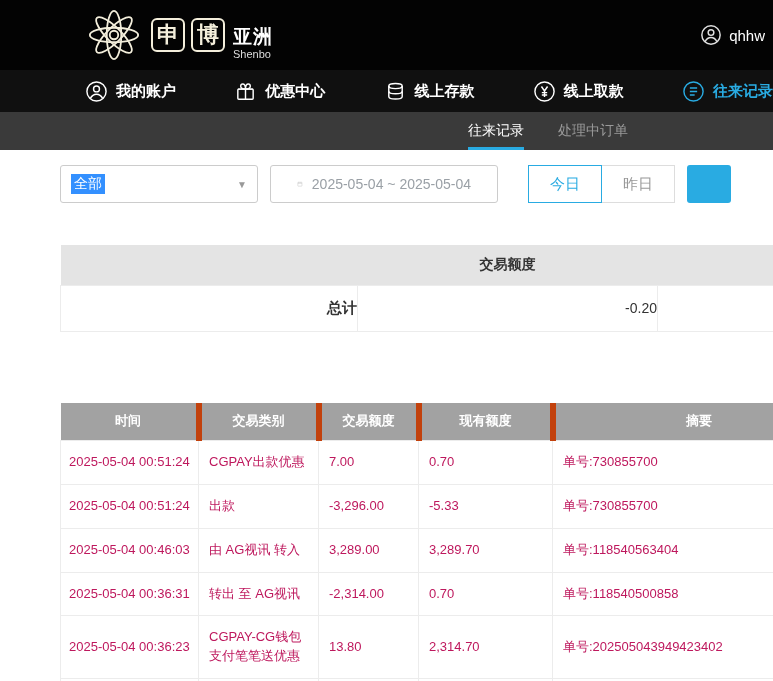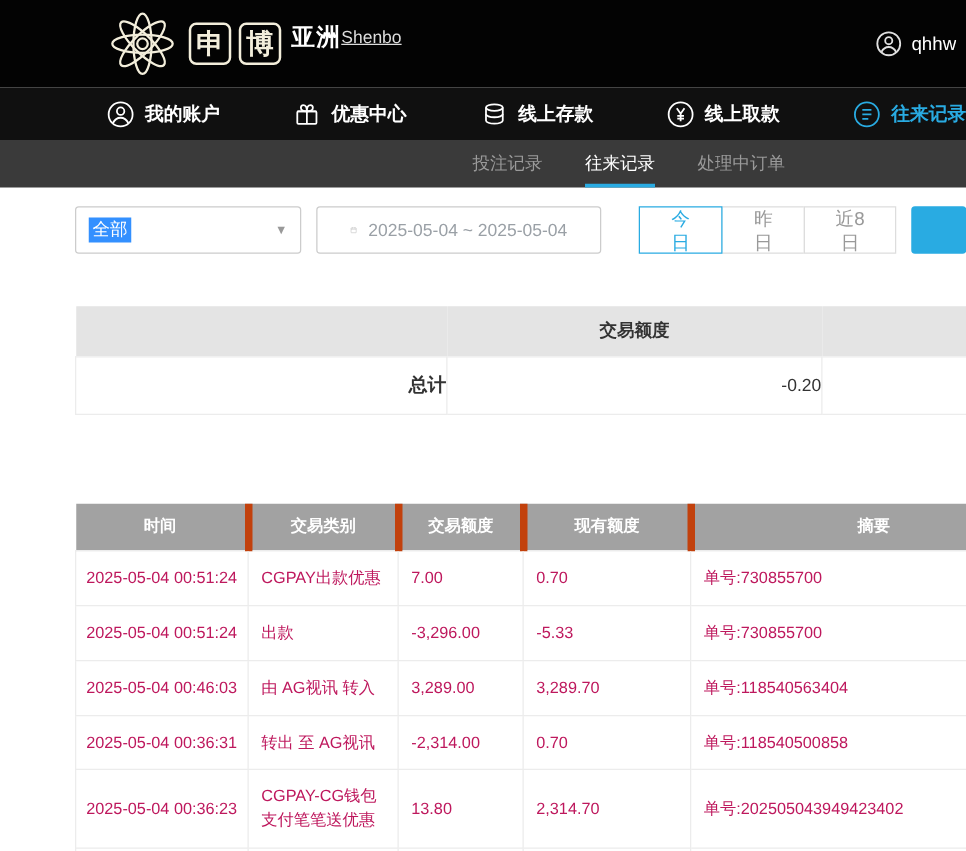--- a/index.html
+++ b/index.html
@@ -20,23 +20,23 @@
     height:70px;background:#030303;display:flex;align-items:center;
     padding-left:85px;padding-right:8px;position:relative;
   }
   .brand{display:flex;align-items:center;gap:6px;cursor:pointer;}
   .lotus{width:58px;height:58px;margin-right:2px;}
   .logo-box{
     width:34px;height:34px;border:2px solid #f3eedb;border-radius:6px;
     color:#f3eedb;font-size:22px;font-weight:bold;
     display:flex;align-items:center;justify-content:center;
   }
-  .logo-region{display:flex;flex-direction:row;justify-content:flex-end;height:40px;margin-left:2px;margin-top:12px;}
+  .logo-region{display:flex;flex-direction:column;justify-content:flex-end;height:40px;margin-left:2px;margin-top:12px;}
   .logo-region .big{color:#fff;font-size:19px;font-weight:bold;letter-spacing:1px;line-height:1.1;}
-  .logo-region .small{color:#ddd;font-size:14px;line-height:1.2;text-decoration:underline;}
+  .logo-region .small{color:#ddd;font-size:11px;line-height:1.2;}
   .user{
     margin-left:auto;display:flex;align-items:center;gap:7px;color:#fff;
     font-size:15px;cursor:pointer;white-space:nowrap;overflow:hidden;max-width:70px;
   }
   .user svg{flex:0 0 auto;}
   
   .mainnav{
     height:42px;background:#101010;display:flex;align-items:center;
     justify-content:space-between;padding-left:85px;
   }
@@ -190,21 +190,20 @@
       <g fill="none" stroke="currentColor" stroke-width="1.5">
         <circle cx="12" cy="12" r="10"></circle>
         <path d="M8.2 8.3h7.6M8.2 12h7.6M8.2 15.7h5"></path>
       </g>
     </svg>
     <span>往来记录</span>
   </div>
 </nav>
 
 <div class="subnav">
-  <div class="subnav-item">投注记录</div>
   <div class="subnav-item active">往来记录</div>
   <div class="subnav-item">处理中订单</div>
 </div>
 
 <div class="filters">
   <div class="select-box">
     <span class="sel-text">全部</span>
     <span class="arrow">▼</span>
   </div>
   <div class="date-box">
@@ -212,21 +211,20 @@
       <g fill="none" stroke="currentColor" stroke-width="1.6">
         <rect x="3.5" y="5" width="17" height="16" rx="1.5"></rect>
         <path d="M3.5 9.5h17M8 3v4M16 3v4"></path>
       </g>
     </svg>
     <span class="date-text">2025-05-04 ~ 2025-05-04</span>
   </div>
   <div class="btn-group">
     <button class="qbtn active">今日</button>
     <button class="qbtn">昨日</button>
-    <button class="qbtn">近8日</button>
   </div>
   <button class="search-btn"></button>
 </div>
 
 <div class="summary-wrap">
   <table class="summary-table">
     <colgroup>
         <col style="width:297px">
         <col style="width:300px">
         <col style="width:306px">

